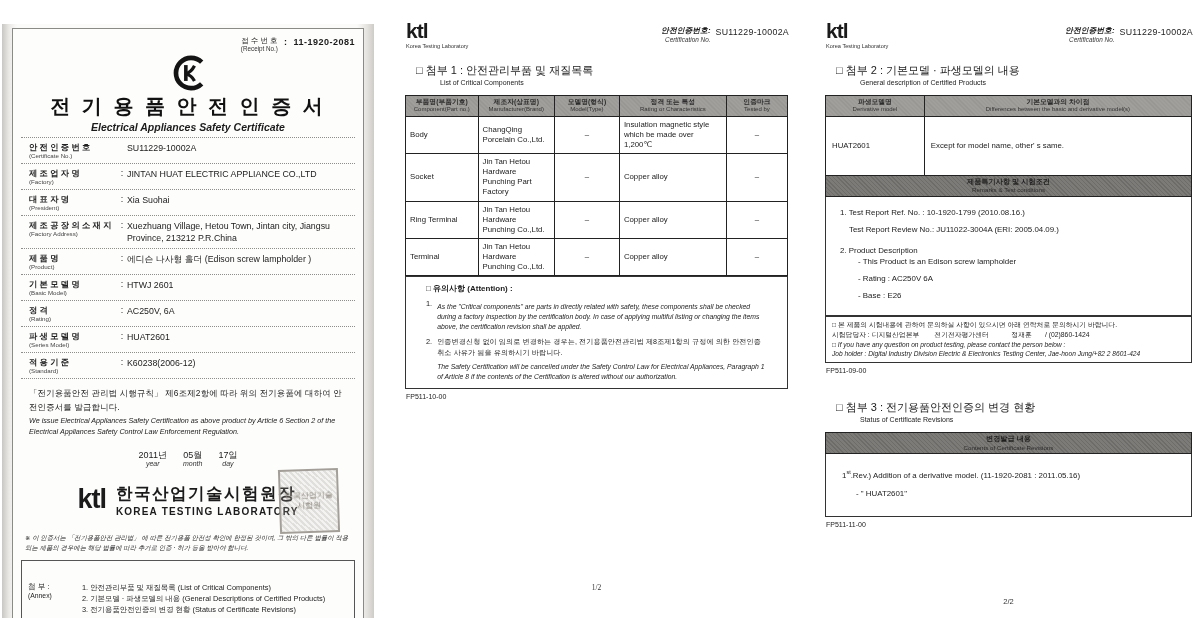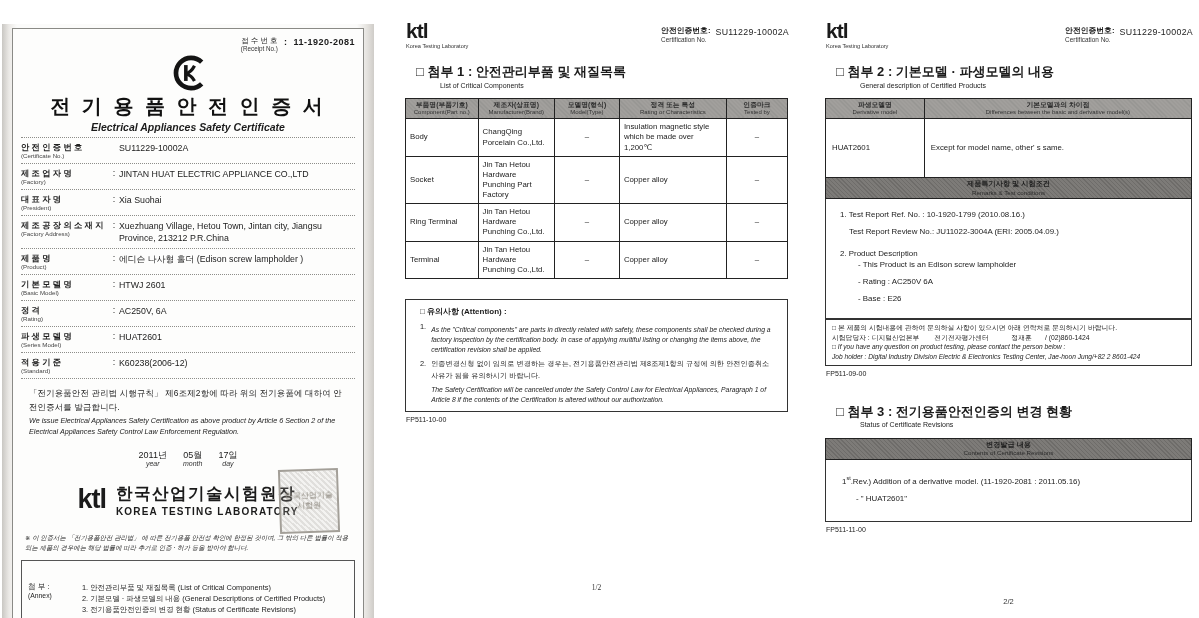--- a/index.html
+++ b/index.html
@@ -13,21 +13,21 @@
   .p1-receipt{display:flex;justify-content:flex-end;align-items:flex-start;gap:6px;font-size:7.5px;margin-top:2px;}
   .p1-receipt .rl{text-align:center;line-height:1.2;}
   .p1-receipt .rl .en{font-size:6.3px;color:#333;}
   .p1-receipt .rv{font-size:9px;font-weight:bold;letter-spacing:.5px;margin-top:1px;}
   .p1-kc{text-align:center;margin-top:2px;height:36px;}
   .p1-title{text-align:center;font-size:20px;font-weight:bold;letter-spacing:3px;margin:2px 0 0;color:#111;}
   .p1-sub{text-align:center;font-size:10.5px;font-weight:bold;font-style:italic;margin-top:1px;margin-bottom:4px;}
   .p1-fields{margin-top:3px;}
   .f-row{display:flex;align-items:flex-start;border-top:1px dotted #8d8d89;padding:4px 0 3px;}
   .f-row:last-child{border-bottom:1px dotted #8d8d89;}
-  .f-label{width:88px;flex:none;line-height:1.25;}
+  .f-label{width:88px;flex:none;line-height:1.25;margin-left:8px;}
   .f-label .ko{font-size:8.3px;font-weight:bold;color:#222;}
   .f-label .en{font-size:6.2px;color:#444;}
   .f-sep{width:10px;flex:none;font-size:9px;text-align:center;}
   .f-value{flex:1;font-size:8.8px;line-height:1.35;padding-top:1px;}
   .p1-statement{margin-top:8px;padding:0 8px;}
   .p1-statement .ko{font-size:8.4px;line-height:1.6;letter-spacing:.2px;}
   .p1-statement .en{font-size:7.2px;font-style:italic;line-height:1.5;margin-top:2px;color:#222;}
   .p1-date{display:flex;justify-content:center;gap:16px;margin-top:12px;}
   .p1-date .dp{text-align:center;line-height:1.2;}
   .p1-date .dv{font-size:9px;}
@@ -48,36 +48,36 @@
   .p1-footerline{margin-top:6px;font-size:5.4px;color:#9b978f;filter:blur(.3px);white-space:nowrap;overflow:hidden;}
   .p1-terms{border:1px solid #444;margin-top:3px;padding:3px 5px;line-height:1.4;}
   .p1-terms .ko{font-size:6.9px;}
   
   #p2{left:398px;top:12px;width:397px;height:596px;}
   #p3{left:818px;top:12px;width:381px;height:600px;}
   .pg-head{display:flex;justify-content:space-between;align-items:flex-start;padding:8px 6px 0 8px;}
   .ktl-mid{font-size:21px;font-weight:900;letter-spacing:-1px;line-height:1;}
   .ktl-sub{font-size:5.6px;color:#333;margin-top:2px;}
   .cert-no{display:flex;gap:5px;align-items:flex-start;margin-top:6px;}
-  .cert-no .cl{text-align:left;line-height:1.25;}
+  .cert-no .cl{text-align:right;line-height:1.25;font-style:italic;}
   .cert-no .cl .ko{font-size:7.8px;font-weight:bold;}
   .cert-no .cl .en{font-size:6.4px;color:#333;}
   .cert-no .cv{font-size:8.8px;letter-spacing:.3px;padding-top:1px;}
   .annex-title{padding:0 8px;margin-top:14px;line-height:1.35;}
-  .annex-title .ko{font-size:13px;font-weight:bold;padding-left:10px;}
+  .annex-title .ko{font-size:11px;font-weight:normal;padding-left:10px;}
   .annex-title .en{font-size:7px;margin-left:34px;color:#222;}
   table.ct,table.dt{border-collapse:collapse;width:calc(100% - 14px);margin:8px auto 0;}
   table.ct th,table.dt th{background:#a2a09d;background-image:repeating-linear-gradient(45deg,rgba(0,0,0,.08) 0 1px,transparent 1px 3px);
       border:1px solid #222;padding:2px 2px;line-height:1.2;}
   table.ct th .ko,table.dt th .ko{font-size:6.8px;font-weight:bold;color:#2c2c2c;}
   table.ct th .en,table.dt th .en{font-size:6px;font-weight:normal;color:#333;}
   table.ct td{border:1px solid #222;font-size:7.8px;padding:3px 4px;line-height:1.3;vertical-align:middle;}
   table.ct td.c{text-align:center;}
   table.dt td{border:1px solid #222;font-size:7.8px;padding:6px 6px;line-height:1.3;vertical-align:middle;height:46px;}
-  .att-box{border:1px solid #333;margin:20px 7px 0;padding:6px 14px;}
+  .att-box{border:1px solid #333;margin:0 7px 0;padding:6px 20px;}
   .att-title{font-size:8px;font-weight:bold;margin-bottom:5px;}
   .att-item{display:flex;gap:5px;margin-top:5px;}
   .att-item .no{flex:none;font-size:7.4px;}
   .att-item .ko{font-size:7.1px;line-height:1.6;letter-spacing:.1px;}
   .att-item .en{font-size:6.8px;font-style:italic;line-height:1.45;margin-top:3px;color:#222;}
   .form-code{font-size:7px;margin:4px 0 0 8px;}
   .page-no{position:absolute;left:0;right:0;text-align:center;font-size:7.5px;color:#333;}
   #p2 .page-no{bottom:16px;font-family:Liberation Serif, serif;}
   #p3 .page-no{bottom:6px;}
   

